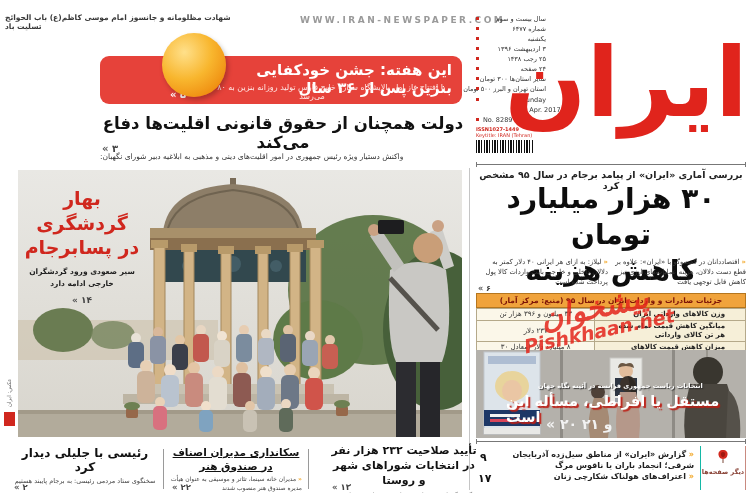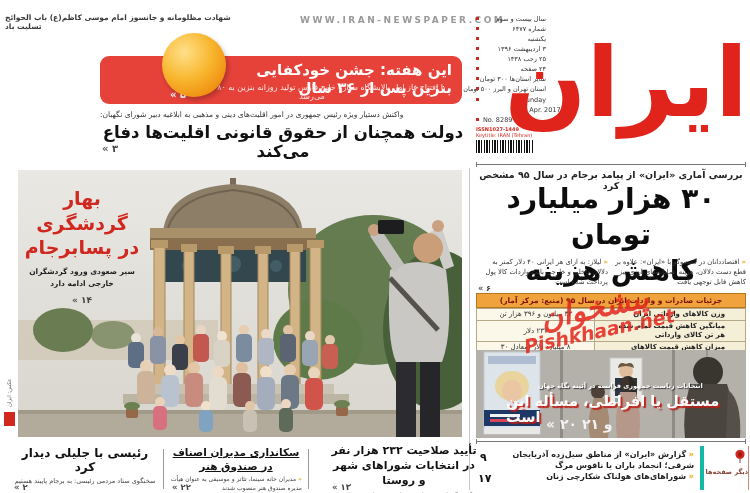--- a/index.html
+++ b/index.html
@@ -65,22 +65,22 @@
   <div class="abs" style="left:100px;top:56px;width:362px;height:48px;background:#e6423a;border-radius:9px;">
     <div class="abs rtl" style="right:10px;top:5px;width:230px;font-size:15px;font-weight:900;color:#fff;">این هفته: جشن خودکفایی بنزین پس از ۳۶ سال</div>
     <div class="abs rtl" style="right:10px;top:27px;width:280px;font-size:8px;color:#ffe9e7;text-align:center;">با افتتاح فاز اول پالایشگاه ستاره خلیج فارس تولید روزانه بنزین به ۸۰ میلیون لیتر می‌رسد</div>
     <div class="abs pg ltr" style="left:70px;bottom:4px;font-size:10px;color:#fff;"><span class="chev" style="color:#fff;">«</span> <span>۵</span></div>
   </div>
   <div class="abs" style="left:162px;top:33px;width:64px;height:64px;border-radius:50%;
               background:radial-gradient(circle at 35% 30%,#ffe08a,#f8b62e 45%,#ef8d10 80%,#d97c09);
               box-shadow:2px 3px 5px rgba(0,0,0,.25);"></div>
 
   <div class="abs" style="left:98px;top:110px;width:370px;height:50px;">
+    <div class="rtl hl" style="font-size:16.5px;text-align:center;margin-top:4px;">دولت همچنان از حقوق قانونی اقلیت‌ها دفاع می‌کند</div>
     <div class="rtl" style="font-size:7.5px;color:#333;text-align:left;padding-left:2px;">واکنش دستیار ویژه رئیس جمهوری در امور اقلیت‌های دینی و مذهبی به ابلاغیه دبیر شورای نگهبان:</div>
-    <div class="rtl hl" style="font-size:16.5px;text-align:center;margin-top:4px;">دولت همچنان از حقوق قانونی اقلیت‌ها دفاع می‌کند</div>
     <div class="abs pg ltr" style="left:4px;top:33px;font-size:10px;"><span class="chev">«</span> <span>۳</span></div>
   </div>
 
   <div class="abs vline" style="left:469px;top:168px;height:322px;background:#c5c5c5;"></div>
 
   <div class="abs" style="left:18px;top:170px;width:444px;height:267px;">
     <svg width="444" height="267" viewBox="0 0 444 267">
       <defs>
         <linearGradient id="sky" x1="0" y1="0" x2="0" y2="1">
           <stop offset="0" stop-color="#e9e8e4"></stop>
@@ -365,32 +365,32 @@
     <div class="abs rtl" style="left:62px;top:32px;width:182px;font-size:6.5px;font-weight:bold;color:#fff;text-align:left;text-shadow:1px 1px 1px rgba(40,40,40,.9);">انتخابات ریاست جمهوری فرانسه در آئینه نگاه جهان</div>
     <div class="abs rtl" style="left:30px;top:43px;width:234px;font-size:14.5px;font-weight:900;color:#fff;text-align:left;text-shadow:2px 2px 1px rgba(190,30,20,.95);">مستقل یا افراطی، مسأله این است</div>
     <div class="abs pg ltr" style="left:70px;bottom:6px;font-size:14px;color:#f2f2f2;"><span class="chev" style="color:#f2f2f2;">«</span> <span style="color:#f2f2f2;">۲۰ و ۲۱</span></div>
   </div>
 
   <div class="abs thinline" style="left:476px;top:441px;width:270px;">
     <span class="tick" style="left:0;"></span>
       <span class="tick" style="right:0;"></span>
   </div>
 
-  <div class="abs" style="left:700px;top:446px;width:44px;height:44px;border-left:4px solid #14b8a6;border-right:1px solid #c98a80;text-align:right;">
+  <div class="abs" style="left:700px;top:446px;width:44px;height:44px;border-left:1px solid #14b8a6;border-right:1px solid #c98a80;text-align:center;">
     <svg width="16" height="16" viewBox="0 0 16 16" style="margin-top:2px;">
       <path d="M8,2 C11,2 13,4 12.5,7 C12,10 9.5,11 8,11 C6.5,11 4,10 3.5,7 C3,4 5,2 8,2 Z" fill="#d2291e"></path>
       <path d="M8,4 C9.5,4 10.5,5 10,7 C9.6,8.6 8.8,9 8,9 C7.2,9 6.4,8.6 6,7 C5.5,5 6.5,4 8,4 Z" fill="#a01910"></path>
       <rect x="7.5" y="11" width="1" height="4" fill="#7c4a3a"></rect>
     </svg>
     <div class="rtl" style="font-size:6.5px;font-weight:bold;color:#8a4438;line-height:1.3;">دیگر صفحه‌ها</div>
   </div>
 
   <div class="abs rtl" style="left:494px;top:449px;width:200px;font-size:8px;font-weight:bold;color:#222;text-align:right;line-height:1.4;">
     <span class="bullet-mark">«</span> <span>گزارش «ایران» از مناطق سیل‌زده آذربایجان شرقی؛ انجماد باران یا ناقوس مرگ</span>
   </div>
   <div class="abs hl ltr" style="left:480px;top:451px;font-size:11px;">۹</div>
 
   <div class="abs rtl" style="left:494px;top:471px;width:200px;font-size:8px;font-weight:bold;color:#222;text-align:right;line-height:1.4;">
-    <span class="bullet-mark">«</span> <span>شوراهای‌های هولناک شکارچی زنان</span>
+    <span class="bullet-mark">«</span> <span>اعتراف‌های هولناک شکارچی زنان</span>
   </div>
   <div class="abs hl ltr" style="left:478px;top:472px;font-size:11px;">۱۷</div>
 
 </div>
 
 </body></html>

